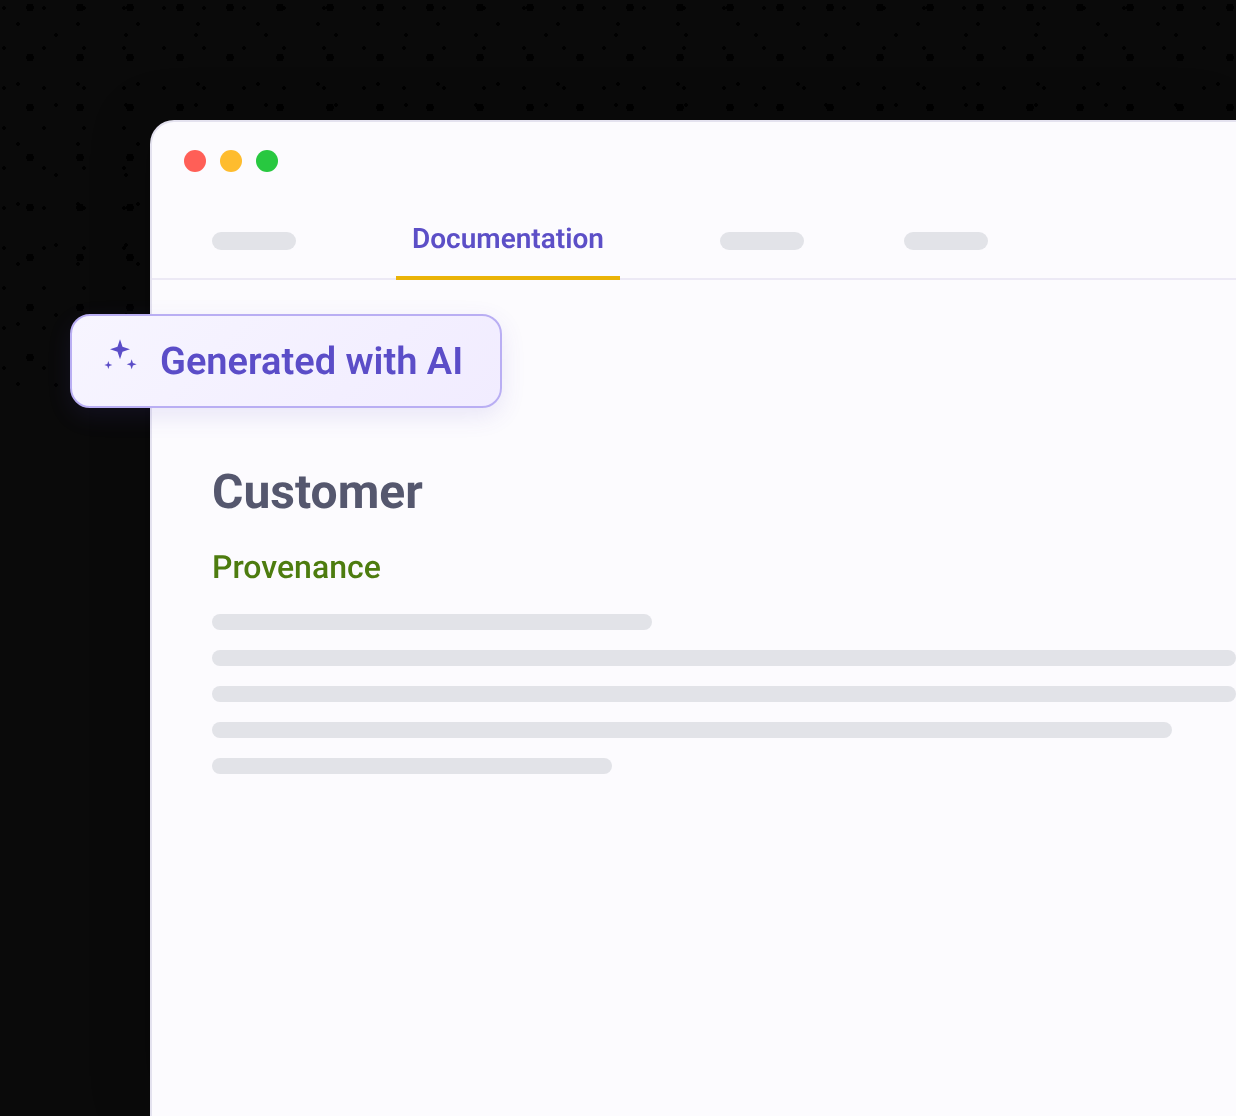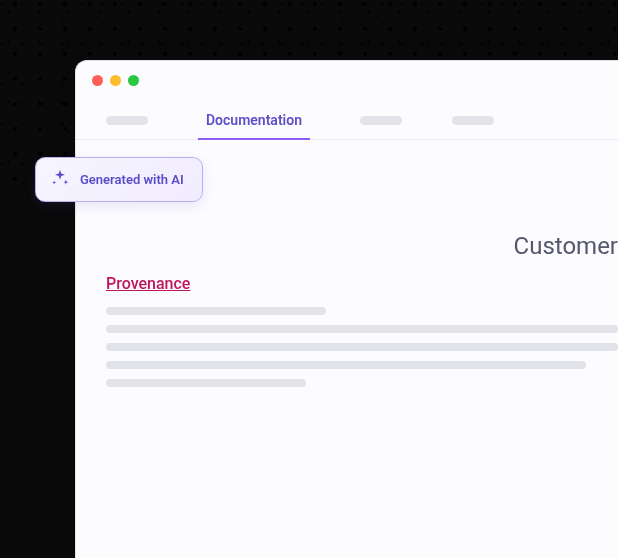--- a/index.html
+++ b/index.html
@@ -62,65 +62,63 @@
     .tab-placeholder {
       width: 42px; height: 9px;
       background: #e2e3e8;
       border-radius: 5px;
     }
     .tab-active {
       color: #5c4fc7;
       font-weight: 600;
       font-size: 14px;
       padding: 10px 8px 10px;
-      border-bottom: 2px solid #8b5cf6;
+      border-bottom: 2px solid #eab308;
       margin-bottom: -1px;
     }
     
     .badge {
       position: absolute;
       top: 157px;
       left: 35px;
       z-index: 5;
       display: inline-flex;
       align-items: center;
       gap: 10px;
       padding: 10px 18px 10px 14px;
       background: linear-gradient(135deg, #f7f5ff 0%, #f1ecff 100%);
       border: 1px solid #b9aef3;
       border-radius: 10px;
       color: #5b4dc8;
-      font-size: 13px;
+      font-size: 19px;
       font-weight: 600;
       box-shadow: 0 4px 12px rgba(91,77,200,0.12);
     }
     .badge svg { width: 20px; height: 20px; }
     
     .content {
       padding: 92px 0 0 30px;
     }
     .page-title {
       color: #55576e;
       font-size: 24px;
-      font-weight: 400;
+      font-weight: 700;
       margin-bottom: 12px;
-      text-align: right;
     }
     .desc {
       color: #777889;
       font-size: 13px;
       line-height: 1.55;
       margin-bottom: 18px;
     }
     .section-head {
-      color: #be185d;
+      color: #4d7c0f;
       font-size: 16px;
       font-weight: 500;
       margin: 14px 0 14px;
-      text-decoration: underline;
     }
     .skel {
       background: #e2e3e8;
       border-radius: 5px;
       height: 8px;
       margin: 10px 0;
     }
     .w1 { width: 220px; }
     .w2 { width: 100%; max-width: 520px; }
     .w3 { width: 100%; max-width: 520px; }

